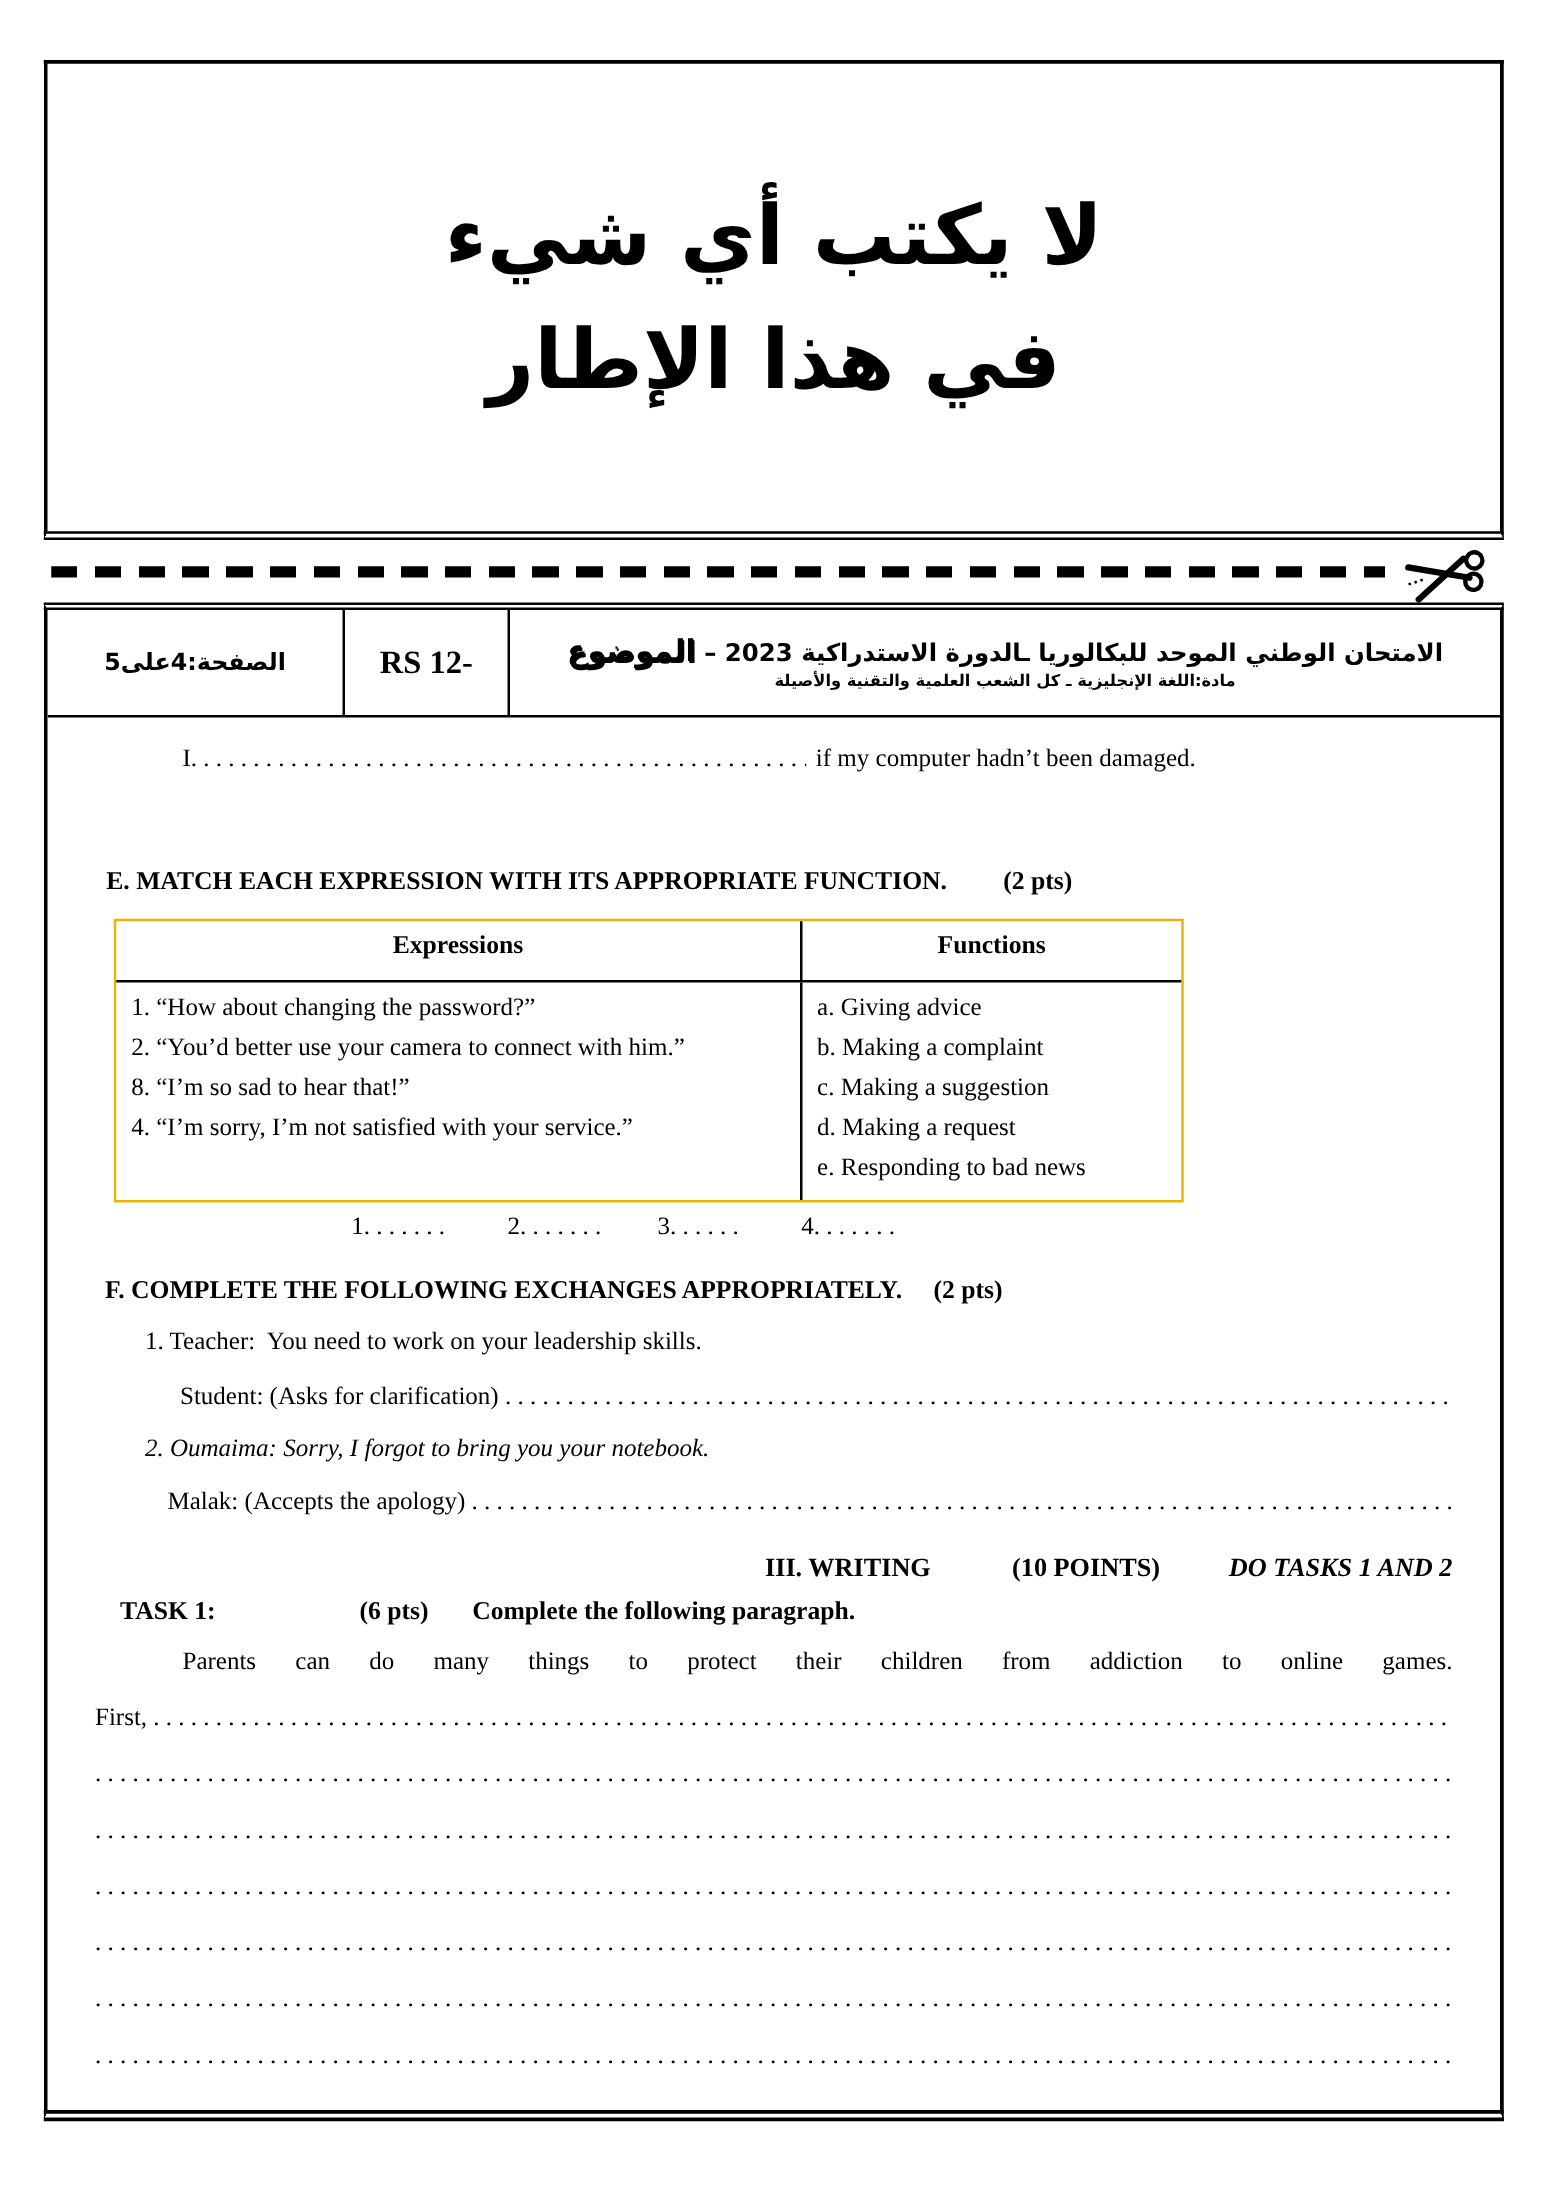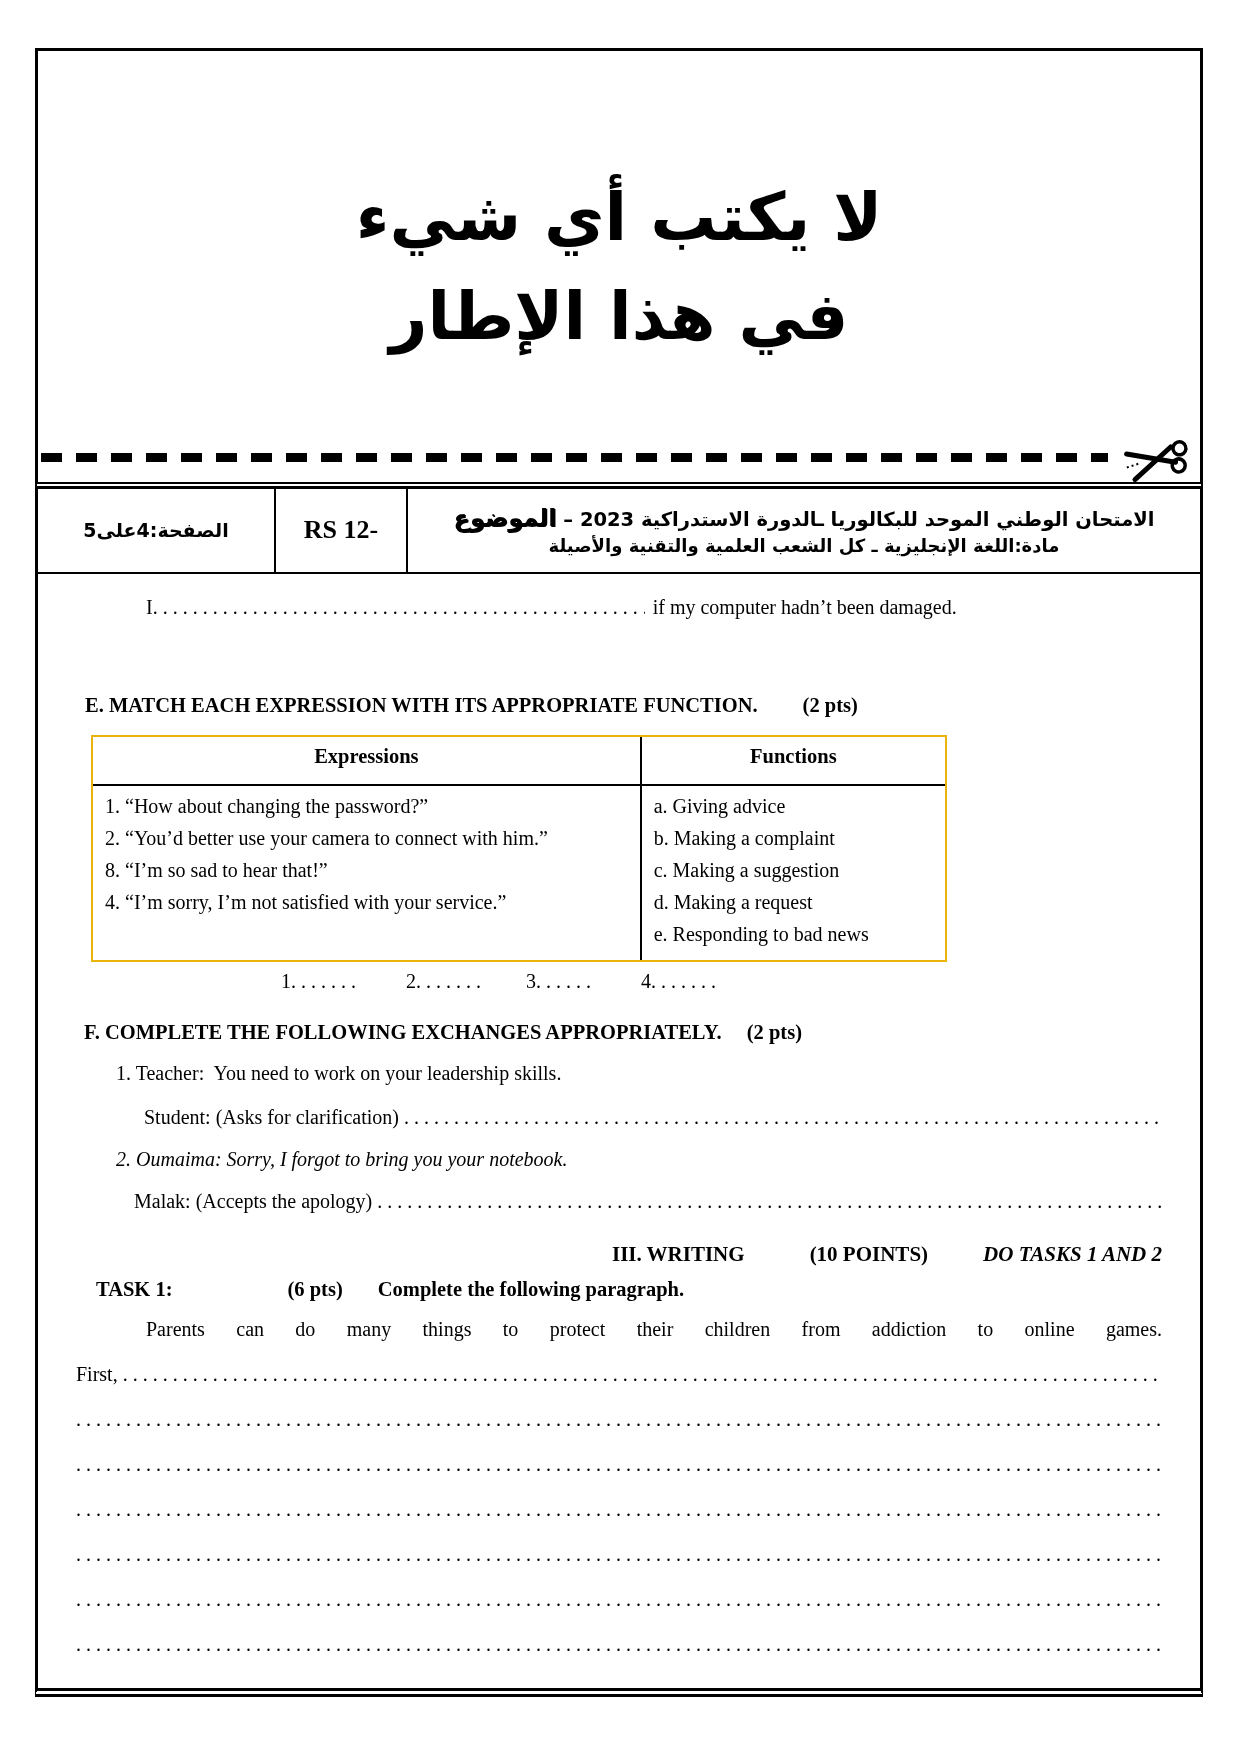--- a/index.html
+++ b/index.html
@@ -2,21 +2,21 @@
 <html><head>
 <meta charset="utf-8">
 <style>
   * { box-sizing: border-box; margin: 0; padding: 0; }
   html,body { background:#fff; }
   body { width:1240px; height:1754px; overflow:hidden;
          font-family:"Liberation Serif","DejaVu Serif",serif; color:#000; }
   .page { position:relative; width:1240px; height:1754px; background:#fff; }
 
   
-  .nowrite { position:absolute; left:35px; top:48px; width:1168px; height:441px;
+  .nowrite { position:absolute; left:35px; top:48px; width:1168px; height:384px;
              border:3px solid #000; border-bottom:7px double #000;
              display:flex; align-items:center; justify-content:center; }
   .nowrite-text { font-family:"DejaVu Sans",sans-serif; font-weight:bold;
                   font-size:66px; line-height:1.5; text-align:center; direction:rtl; }
 
   
   .cutstrip { position:absolute; left:35px; top:432px; width:1168px; height:50px; }
   .dashline { position:absolute; left:6px; right:95px; top:21px; height:9px;
               background:repeating-linear-gradient(to right,#000 0 21px,transparent 21px 35px); }
   .scissors { position:absolute; right:14px; top:0px; width:66px; height:50px;
@@ -27,21 +27,21 @@
              border:3px solid #000; border-top:6px double #000; border-bottom:9px double #000;
              overflow:hidden; }
   .hdr { display:flex; height:86px; border-bottom:2px solid #000; }
   .hdr-cell { display:flex; align-items:center; justify-content:center; }
   .hdr-page { width:238px; border-right:2px solid #000;
               font-family:"DejaVu Sans",sans-serif; font-weight:bold; font-size:19px; direction:rtl; }
   .hdr-code { width:132px; border-right:2px solid #000; font-weight:bold; font-size:26px; }
   .hdr-title { flex:1; flex-direction:column; direction:rtl; text-align:center;
                font-family:"DejaVu Sans",sans-serif; font-weight:bold; line-height:1.35; }
   .hdr-title .l1 { font-size:19.5px; }
-  .hdr-title .l2 { font-size:18px; }
+  .hdr-title .l2 { font-size:13px; }
   .fancy-word { font-size:24px; letter-spacing:1px; text-shadow:1px 1px 0 #000; }
 
   .mbody { padding:0 38px; }
   .line-completion { display:flex; margin:20px 0 0 70px; font-size:20px; line-height:26px; }
   .mid-dots { display:inline-block; width:492px; overflow:hidden; white-space:nowrap; }
   .suffix { margin-left:8px; white-space:nowrap; }
 
   .sec-head { font-weight:bold; font-size:20.5px; line-height:27px; }
   .e-head { margin:72px 0 0 9px; }
   .e-points { margin-left:45px; }

